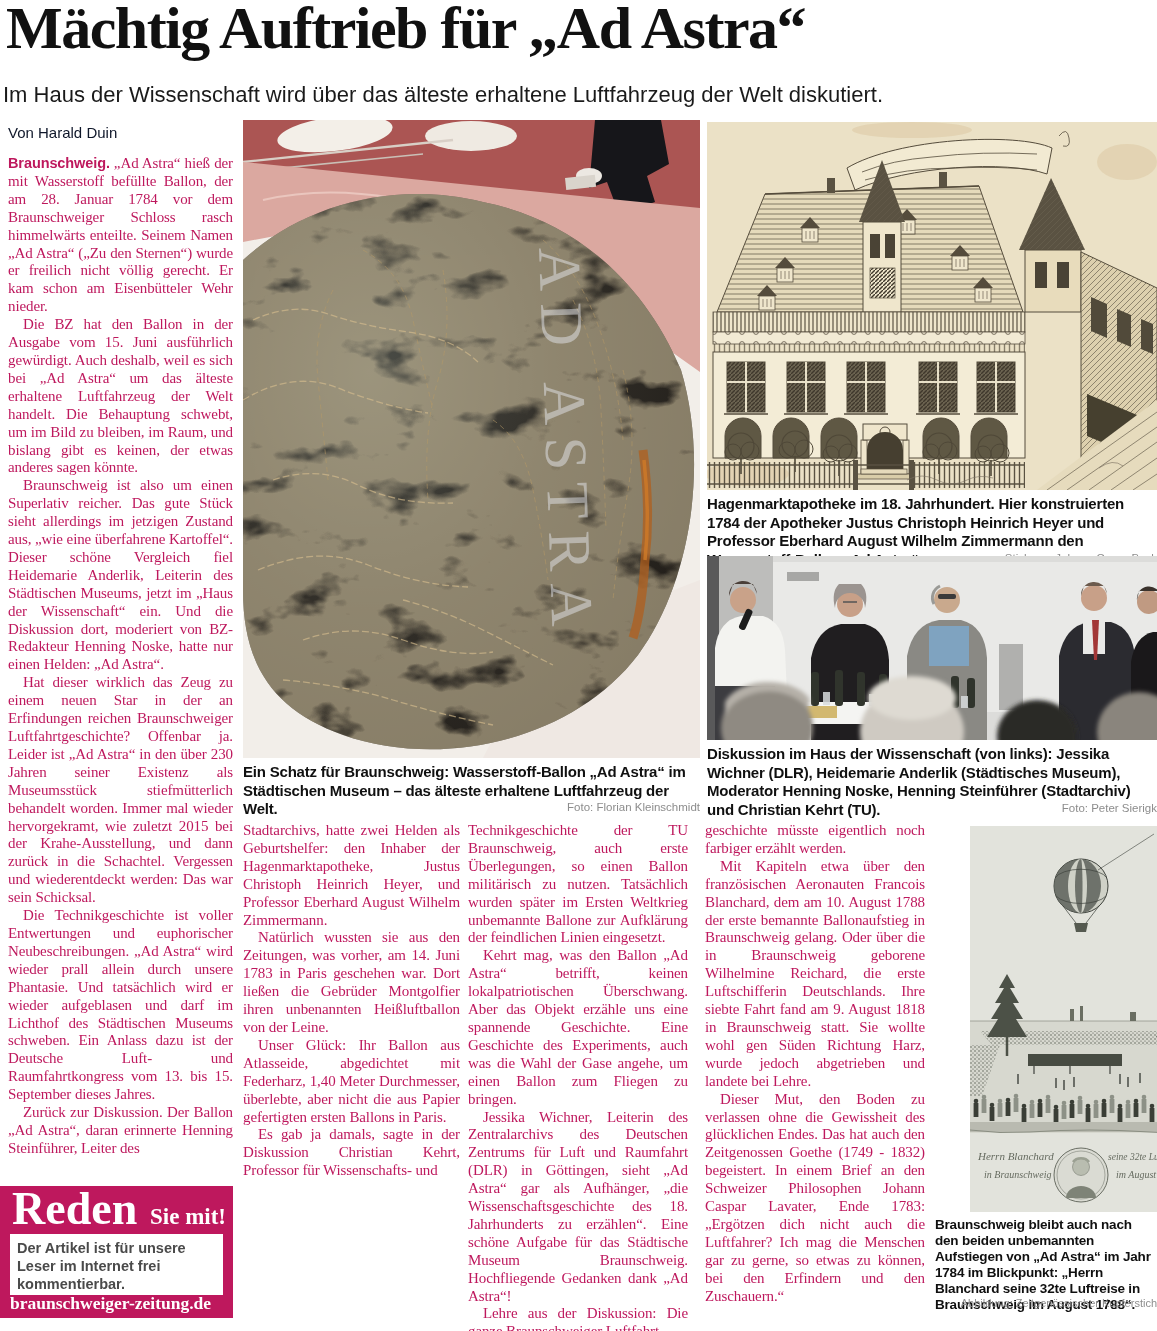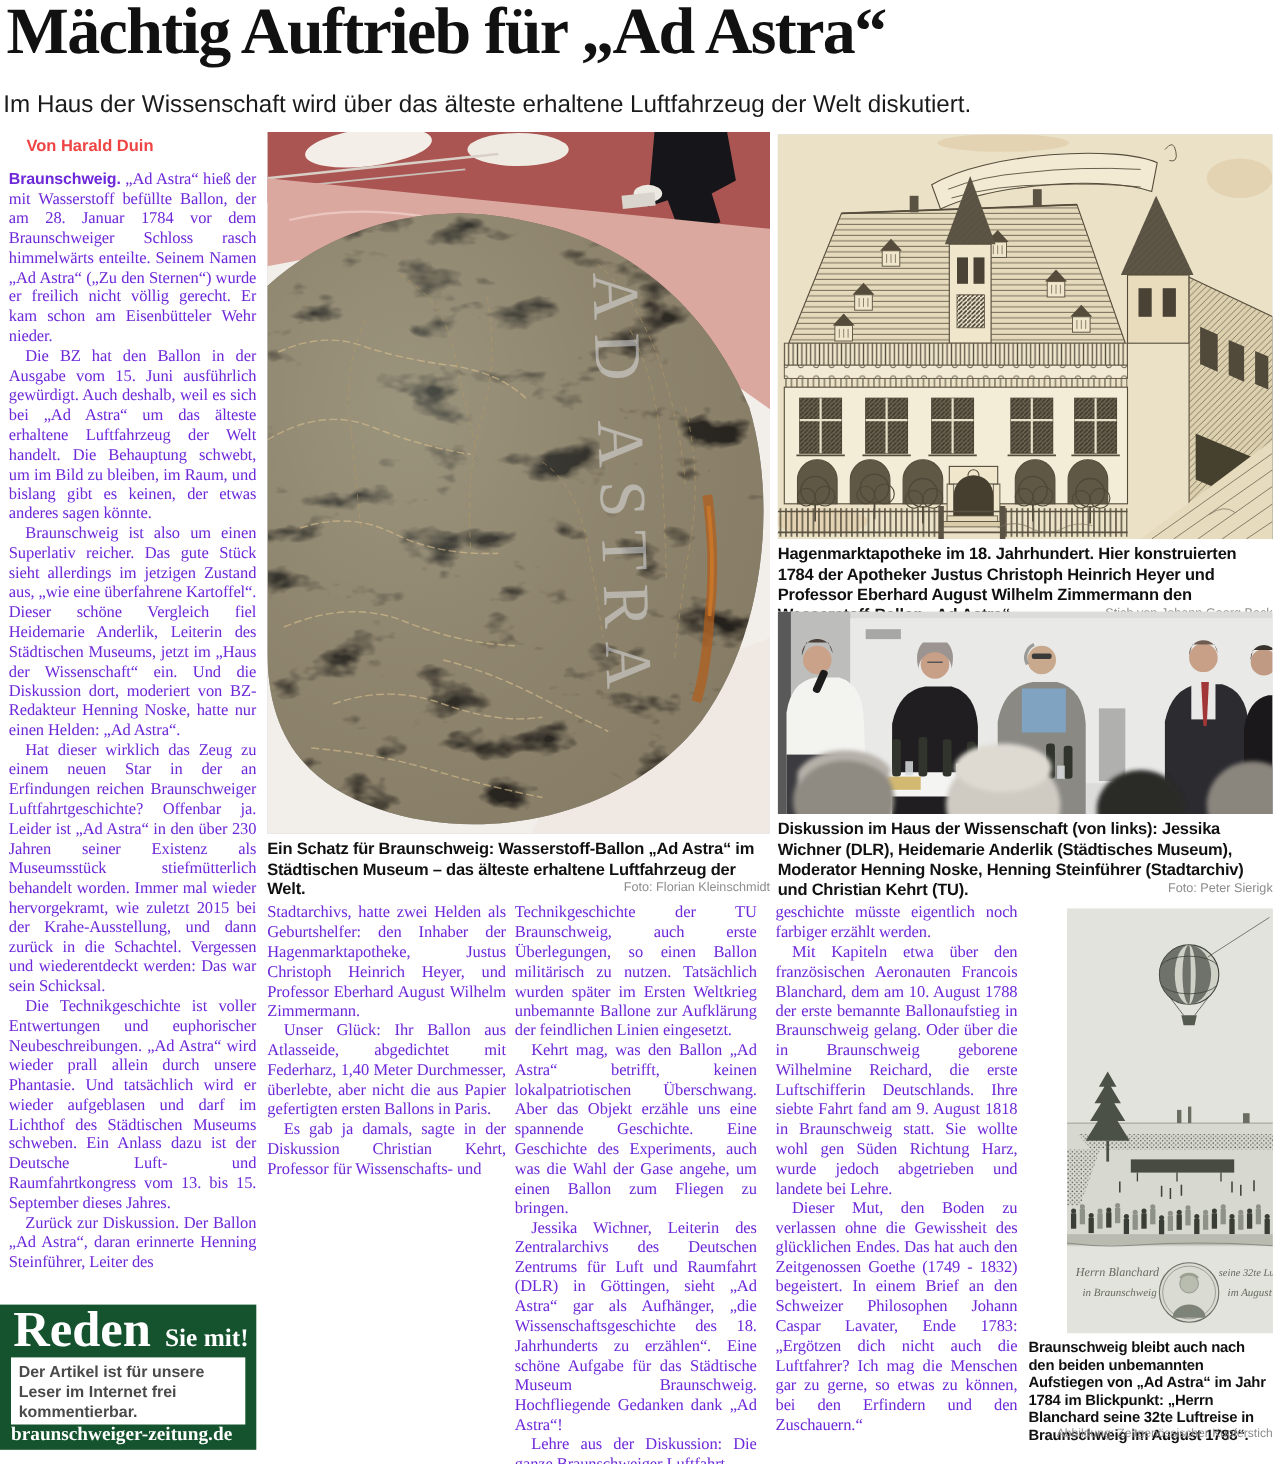--- a/index.html
+++ b/index.html
@@ -4,25 +4,25 @@
 <style>
   html,body{margin:0;padding:0;background:#ffffff;}
   .page{position:relative;width:1157px;height:1331px;background:#fff;overflow:hidden;
         font-family:"Liberation Serif",serif;color:#1c1c1c;padding-left:46px;}
   
   .headline{position:absolute;left:6px;top:-6px;width:1100px;
     font-family:"Liberation Serif",serif;font-weight:700;font-size:60px;letter-spacing:-1.5px;
     color:#111;white-space:nowrap;}
   .subhead{position:absolute;left:3px;top:82px;width:1100px;
     font-family:"Liberation Sans",sans-serif;font-size:22px;color:#1a1a1a;}
-  .byline{position:absolute;left:24px;top:124px;font-family:"Liberation Sans",sans-serif;
-    font-weight:700;font-size:15px;color:#ef4444;}
+  .byline{position:absolute;left:8px;top:124px;font-family:"Liberation Sans",sans-serif;
+    font-weight:400;font-size:15px;color:#0f172a;}
   
   .colbody{position:absolute;font-size:15px;line-height:17.9px;text-align:justify;
-    letter-spacing:-0.1px;color:#6d28d9;hyphens:auto;overflow:hidden;}
+    letter-spacing:-0.1px;color:#be185d;hyphens:auto;overflow:hidden;}
   .colbody p{margin:0;}
   .paras p{text-indent:15px;}
   .paras.cont p:first-child{text-indent:0;}
   .leadp{margin:0;text-indent:0;}
   .leadin{font-family:"Liberation Sans",sans-serif;font-weight:700;font-size:14.5px;
     margin-right:4px;}
   #col1{left:8px;top:155px;width:225px;height:1026px;}
   #col2{left:243px;top:822px;width:217px;height:509px;}
   #col3{left:468px;top:822px;width:220px;height:509px;}
   #col4{left:705px;top:822px;width:220px;height:509px;}
@@ -34,21 +34,21 @@
     margin-top:5px;}
   .cap .credit{position:absolute;right:0;bottom:2px;font-weight:400;font-size:11.5px;
     color:#8d8d8d;letter-spacing:0;}
   .cap-sm{font-size:13.5px;line-height:16px;}
   .cap-sm .credit{font-size:11px;}
   #fig-balloon{left:243px;top:120px;width:457px;}
   #fig-apotheke{left:707px;top:122px;width:450px;}
   #fig-diskussion{left:707px;top:556px;width:498px;}
   #fig-blanchard{left:935px;top:826px;width:222px;}
   
-  .promo{position:absolute;left:0;top:1186px;width:233px;height:132px;background:#14532d;
+  .promo{position:absolute;left:0;top:1186px;width:233px;height:132px;background:#be185d;
     font-family:"Liberation Serif",serif;}
   .promo .big{position:absolute;left:12px;top:-4px;color:#fff;font-weight:700;font-size:46px;}
   .promo .small{position:absolute;left:150px;top:18px;color:#fff;font-weight:700;font-size:23px;}
   .promo .inner{position:absolute;left:10px;top:48px;width:199px;height:56px;background:#fff;
     padding:5px 7px 0 7px;font-family:"Liberation Sans",sans-serif;font-weight:700;
     font-size:14.5px;line-height:18px;color:#4a4a4a;}
   .promo .url{position:absolute;left:10px;bottom:4px;color:#fff;font-weight:700;font-size:17.5px;}
   svg{display:block;}
 </style>
 </head>
@@ -365,20 +365,21 @@
     </span>
     <figcaption class="cap" style="width:450px;">
       <span>Diskussion im Haus der Wissenschaft (von links): Jessika Wichner (DLR), Heidemarie Anderlik (Städtisches Museum), Moderator Henning Noske, Henning Steinführer (Stadtarchiv) und Christian Kehrt (TU).</span>
       <span class="credit">Foto: Peter Sierigk</span>
     </figcaption>
   </figure>
 
   <div class="colbody" id="col2">
     <div class="paras cont">
         <p>Stadtarchivs, hatte zwei Helden als Geburtshelfer: den Inhaber der Hagenmarktapotheke, Justus Christoph Heinrich Heyer, und Professor Eberhard August Wilhelm Zimmermann.</p>
+        <p>Natürlich wussten sie aus den Zeitungen, was vorher, am 14. Juni 1783 in Paris geschehen war. Dort ließen die Gebrüder Montgolfier ihren unbenannten Heißluftballon von der Leine.</p>
         <p>Unser Glück: Ihr Ballon aus Atlasseide, abgedichtet mit Federharz, 1,40 Meter Durchmesser, überlebte, aber nicht die aus Papier gefertigten ersten Ballons in Paris.</p>
         <p>Es gab ja damals, sagte in der Diskussion Christian Kehrt, Professor für Wissenschafts- und</p>
       </div>
   </div>
   <div class="colbody" id="col3">
     <div class="paras cont">
         <p>Technikgeschichte der TU Braunschweig, auch erste Überlegungen, so einen Ballon militärisch zu nutzen. Tatsächlich wurden später im Ersten Weltkrieg unbemannte Ballone zur Aufklärung der feindlichen Linien eingesetzt.</p>
         <p>Kehrt mag, was den Ballon „Ad Astra“ betrifft, keinen lokalpatriotischen Überschwang. Aber das Objekt erzähle uns eine spannende Geschichte. Eine Geschichte des Experiments, auch was die Wahl der Gase angehe, um einen Ballon zum Fliegen zu bringen.</p>
         <p>Jessika Wichner, Leiterin des Zentralarchivs des Deutschen Zentrums für Luft und Raumfahrt (DLR) in Göttingen, sieht „Ad Astra“ gar als Aufhänger, „die Wissenschaftsgeschichte des 18. Jahrhunderts zu erzählen“. Eine schöne Aufgabe für das Städtische Museum Braunschweig. Hochfliegende Gedanken dank „Ad Astra“!</p>
         <p>Lehre aus der Diskussion: Die ganze Braunschweiger Luftfahrt-</p>

